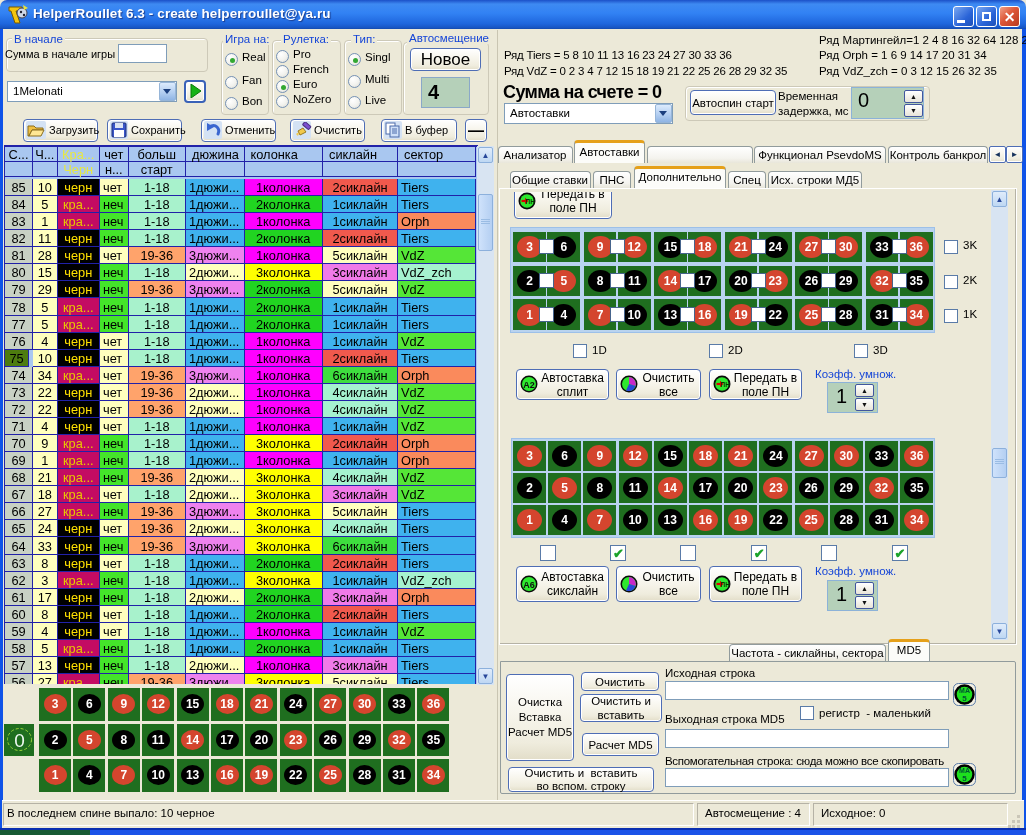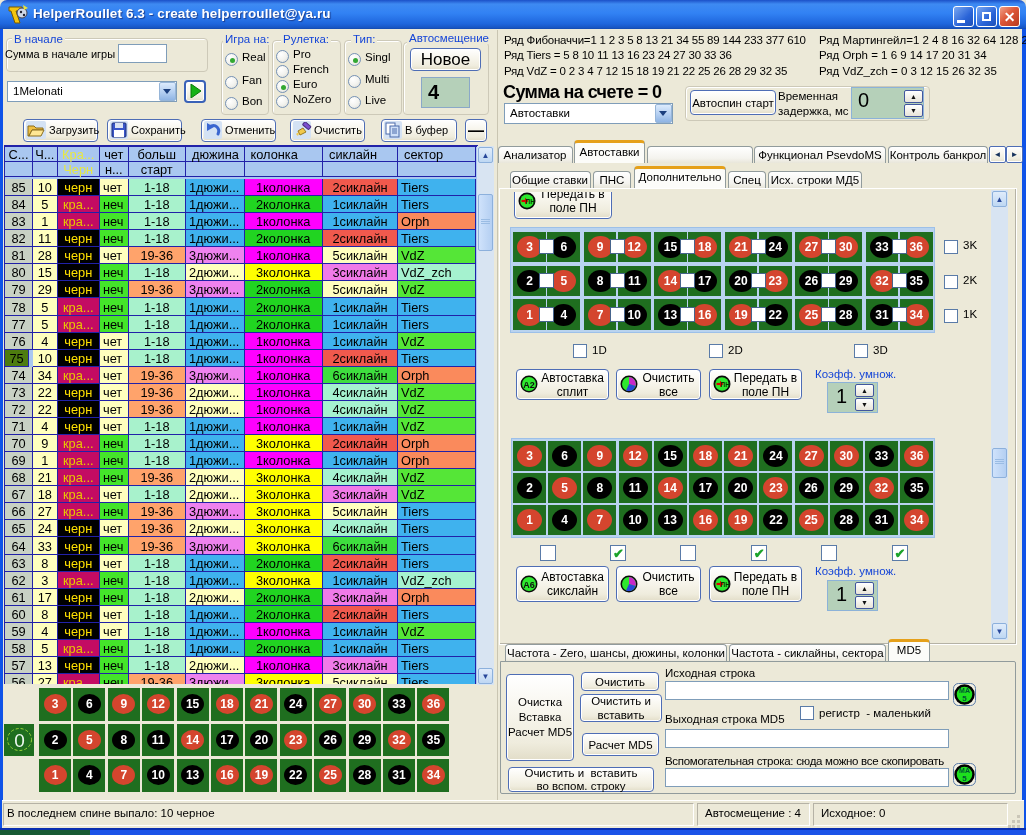--- a/index.html
+++ b/index.html
@@ -1090,21 +1090,20 @@
       <g fill="#cac6b8">
         <rect x="9" y="1" width="3" height="3"></rect>
         <rect x="9" y="6" width="3" height="3"></rect>
         <rect x="4" y="6" width="3" height="3"></rect>
         <rect x="9" y="11" width="3" height="3"></rect>
         <rect x="4" y="11" width="3" height="3"></rect>
         <rect x="0" y="11" width="3" height="3"></rect>
       </g>
     </svg>
 <div class="ab" style="left:497px;top:30px;width:1px;height:770px;background:#c9c5b2;"></div>
-<div class="ab" style="left:504px;top:33.5px;white-space:nowrap;font-size:11.5px;letter-spacing:-0.2px;">Ряд Фибоначчи=1 1 2 3 5 8 13 21 34 55 89 144 233 377 610</div>
 <div class="ab" style="left:819px;top:33.5px;white-space:nowrap;font-size:11.5px;">Ряд Мартингейл=1 2 4 8 16 32 64 128 256</div>
 <div class="ab" style="left:504px;top:49px;white-space:nowrap;font-size:11.5px;letter-spacing:-0.2px;">Ряд Tiers = 5 8 10 11 13 16 23 24 27 30 33 36</div>
 <div class="ab" style="left:819px;top:49px;white-space:nowrap;font-size:11.5px;">Ряд Orph = 1 6 9 14 17 20 31 34</div>
 <div class="ab" style="left:504px;top:64.5px;white-space:nowrap;font-size:11.5px;letter-spacing:-0.2px;">Ряд VdZ = 0 2 3 4 7 12 15 18 19 21 22 25 26 28 29 32 35</div>
 <div class="ab" style="left:819px;top:64.5px;white-space:nowrap;font-size:11.5px;">Ряд VdZ_zch = 0 3 12 15 26 32 35</div>
 <div class="ab" style="left:503px;top:82px;font-size:18px;font-weight:bold;letter-spacing:-0.6px;">Сумма на счете = 0</div>
 <div class="in" style="left:504px;top:103px;width:169px;height:21px;"></div>
 <div class="ab" style="left:510px;top:107px;">Автоставки</div>
 <div class="ab" style="left:655px;top:104px;width:17px;height:19px;background:linear-gradient(180deg,#dcebfd,#b0ccf0 60%,#8fb4e4);border:1px solid #96b5d8;border-radius:2px;"></div>
 <svg class="ab" style="left:658px;top:110px;" width="11" height="8">
@@ -1389,21 +1388,20 @@
 <div class="ab bl" style="left:815px;top:565px;">Коэфф. умнож.</div>
 <div class="ab" style="left:827px;top:580px;width:51px;height:31px;background:#b5d0b9;border:1px solid #8cb2d8;"></div>
 <div class="ab" style="left:836px;top:583px;font-size:20px;">1</div>
 <div class="spinB" style="left:855px;top:582px;">▲</div>
 <div class="spinB" style="left:855px;top:596px;">▼</div>
 <div class="sb" style="left:991px;top:190px;width:17px;height:450px;"></div>
 <div class="sbBtn" style="left:992px;top:191px;">▲</div>
 <div class="sbBtn" style="left:992px;top:623px;">▼</div>
 <div class="sbTh" style="left:992px;top:448px;height:30px;"></div>
 <div class="ab" style="left:995px;top:459px;width:9px;height:1px;background:#9abce4;box-shadow:0 2px 0 #9abce4,0 4px 0 #9abce4;"></div>
-<div class="tab1" style="left:505px;top:644px;width:222px;height:17px;padding-top:2px;">Частота - Zero, шансы, дюжины, колонки</div>
 <div class="tab1" style="left:729px;top:644px;width:157px;height:17px;padding-top:2px;">Частота - сиклайны, сектора</div>
 <div class="tabA" style="left:888px;top:639px;width:42px;height:22px;padding-top:2px;">MD5</div>
 <div class="ab" style="left:500px;top:661px;width:516px;height:133px;background:#ece9d8;border:1px solid #919b9c;border-radius:0 2px 2px 2px;"></div>
 <div class="btn" style="left:506px;top:674px;width:68px;height:87px;font-size:11.5px;white-space:nowrap;">
       <span style="line-height:15px;">Очистка<br>Вставка<br>Расчет MD5</span>
     </div>
 <div class="btn" style="left:581px;top:672px;width:78px;height:19px;">Очистить</div>
 <div class="btn" style="left:580px;top:694px;width:82px;height:28px;">
       <span style="line-height:14px;">Очистить и<br>вставить</span>
     </div>

